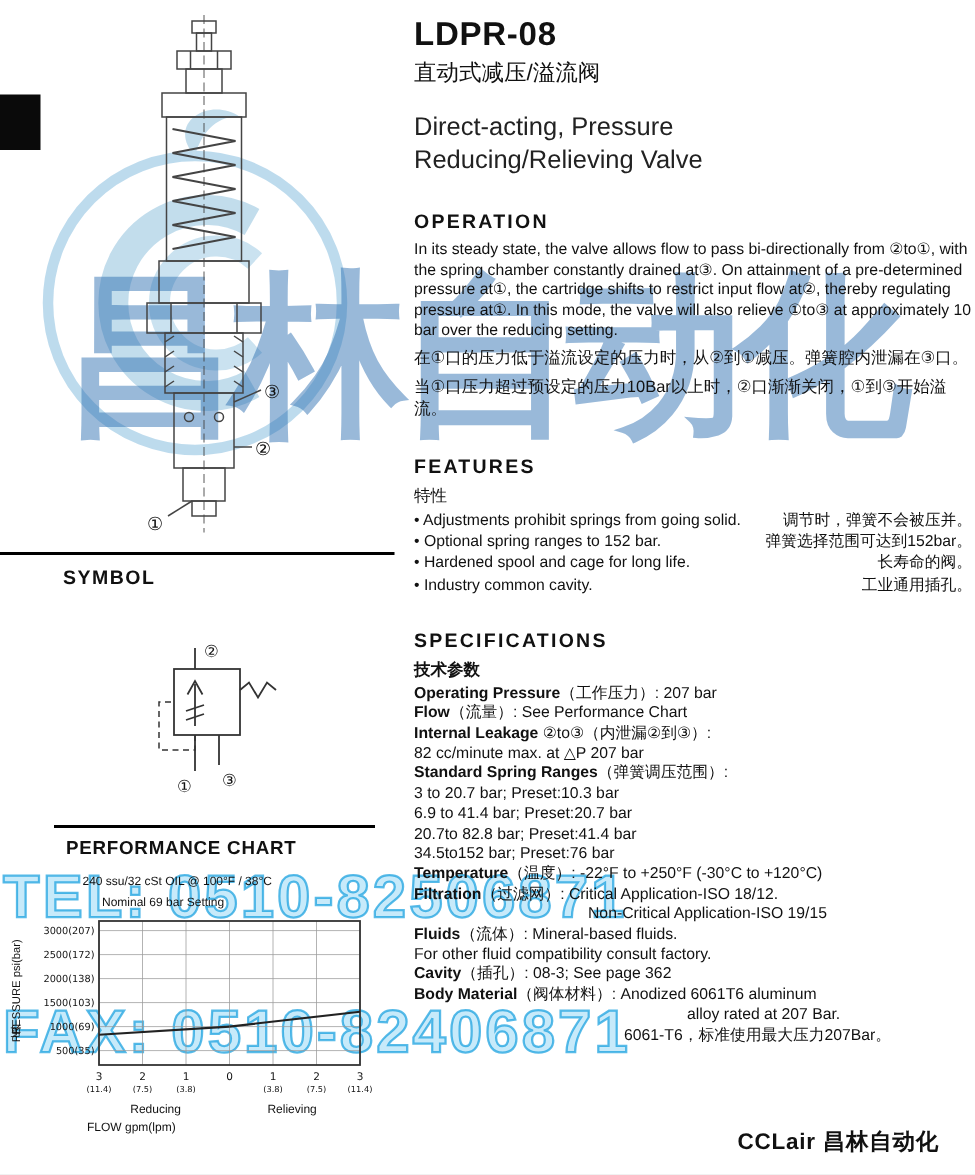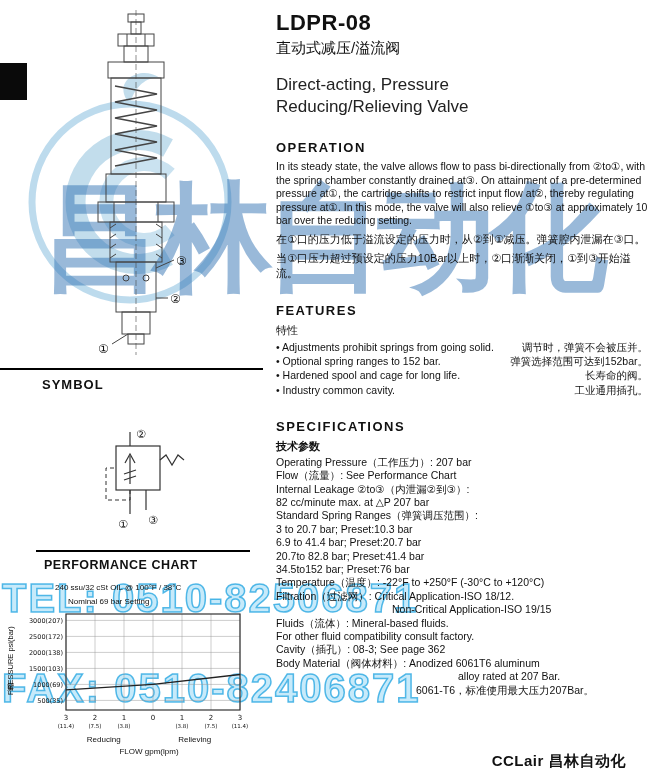--- a/index.html
+++ b/index.html
@@ -30,21 +30,21 @@
   .title-zh { font-size:15px; font-weight:normal; margin-top:3px; }
   .title-en { font-size:17px; line-height:22px; margin-top:16px; width:250px; color:#222; }
   h2.sec { font-size:13px; letter-spacing:1.5px; margin:22px 0 5px; font-weight:bold; }
   .op-en { font-size:10.5px; line-height:13.6px; text-align:left; color:#111; }
   .op-zh { font-size:11px; line-height:15px; margin-top:4px; }
   .sec-zh { font-size:11px; margin:1px 0 2px; }
   .sec-zh.b { font-weight:bold; }
   .feature-row { display:flex; justify-content:space-between; font-size:10.5px; line-height:14.2px; }
   .feature-row .zh { font-size:10.5px; white-space:nowrap; }
   .spec-line { font-size:10.5px; line-height:13.4px; }
-  .spec-line .k { font-weight:normal; }
+  .spec-line .k { font-weight:bold; }
 
   
   .valve { position:absolute; left:48px; top:10px; }
   .vd rect,.vd line,.vd polyline,.vd circle,.vd path { fill:none; stroke:#444; stroke-width:1; }
   .vd .thick { stroke-width:1.5; }
   .vd .dash { stroke-width:.6; stroke-dasharray:6 3; }
   .vd text { fill:#111; stroke:none; font-size:12px; font-family:"DejaVu Sans",sans-serif; }
 
   .rule { position:absolute; left:0; top:368px; width:263px; height:2px; background:#000; }
   .symbol-heading { position:absolute; left:42px; top:377px; font-size:13px; font-weight:bold; letter-spacing:1px; }
@@ -67,21 +67,21 @@
   .pc text { fill:#111; font-family:"DejaVu Sans",sans-serif; }
   .pc .ytick { font-size:6.5px; text-anchor:end; }
   .pc .xtick { font-size:7px; text-anchor:middle; }
   .pc .xsub { font-size:5.5px; text-anchor:middle; }
   .chart-ylab {
     position:absolute; left:6px; top:612px; height:100px;
     writing-mode:vertical-rl; transform:rotate(180deg);
     font-size:7.5px; text-align:center;
   }
   .mode-labels { position:absolute; left:58px; top:735px; width:182px; display:flex; justify-content:space-around; font-size:8px; }
-  .chart-xlab { position:absolute; left:58px; top:747px; width:182px; text-align:center; font-size:8px; }
+  .chart-xlab { position:absolute; left:58px; top:747px; width:182px; font-size:8px; }
 
   .brand-footer { position:absolute; right:24px; top:752px; font-size:15px; font-weight:bold; letter-spacing:.5px; }
 </style>
 </head>
 <body>
 
 <div class="page">
 
   <div class="black-tab"></div>
 

